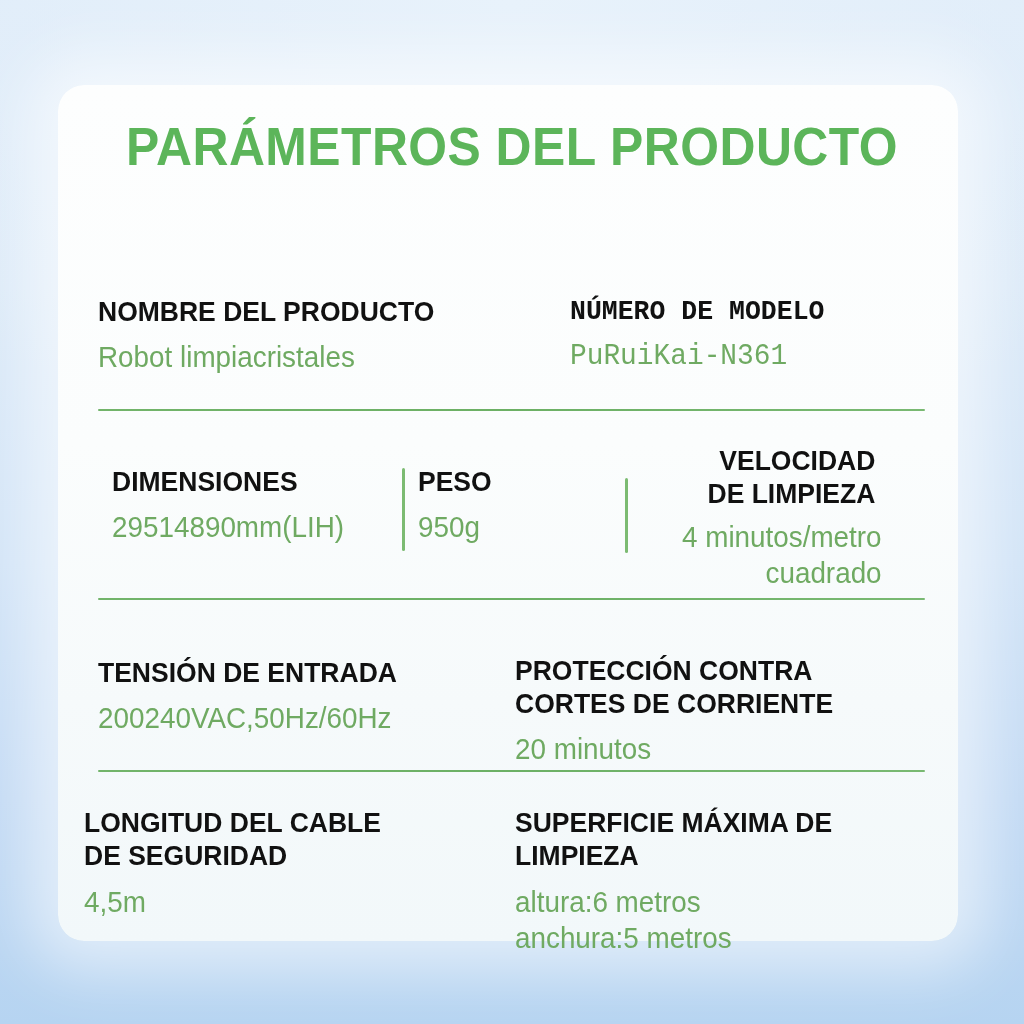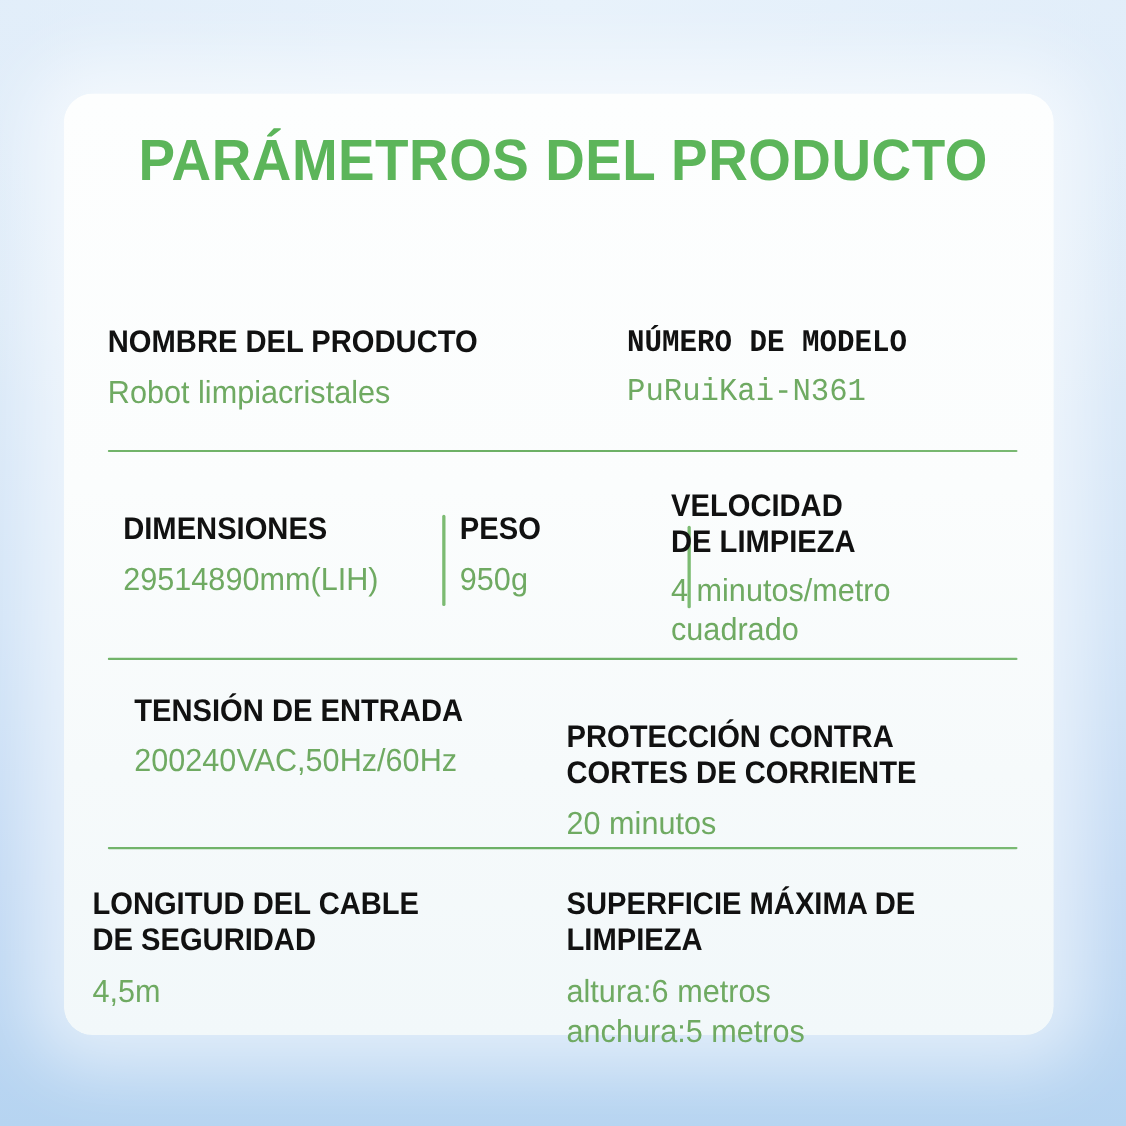--- a/index.html
+++ b/index.html
@@ -119,30 +119,30 @@
 
 <div class="rule-v" style="left:402px; top:468px; height:83px;"></div>
 
 <div class="field" style="left:418px; top:465px;">
   <div class="spec-label">PESO</div>
   <div class="spec-value" style="margin-top:11px;">950g</div>
 </div>
 
 <div class="rule-v" style="left:625px; top:478px; height:75px;"></div>
 
-<div class="field" style="left:610px; top:444px;">
+<div class="field" style="left:682px; top:444px;text-align:right;">
   <div class="spec-label">VELOCIDAD</div>
   <div class="spec-label">DE LIMPIEZA</div>
   <div class="spec-value" style="margin-top:9px;">4 minutos/metro</div>
   <div class="spec-value">cuadrado</div>
 </div>
 
 <div class="rule-h" style="top:598px;"></div>
 
-<div class="field" style="left:98px; top:630px;margin-left:24px;">
+<div class="field" style="left:98px; top:656px;">
   <div class="spec-label">TENSIÓN DE ENTRADA</div>
   <div class="spec-value" style="margin-top:11px;">200240VAC,50Hz/60Hz</div>
 </div>
 
 <div class="field" style="left:515px; top:616px;margin-top:38px;">
   <div class="spec-label">PROTECCIÓN CONTRA</div>
   <div class="spec-label">CORTES DE CORRIENTE</div>
   <div class="spec-value" style="margin-top:11px;">20 minutos</div>
 </div>
 

